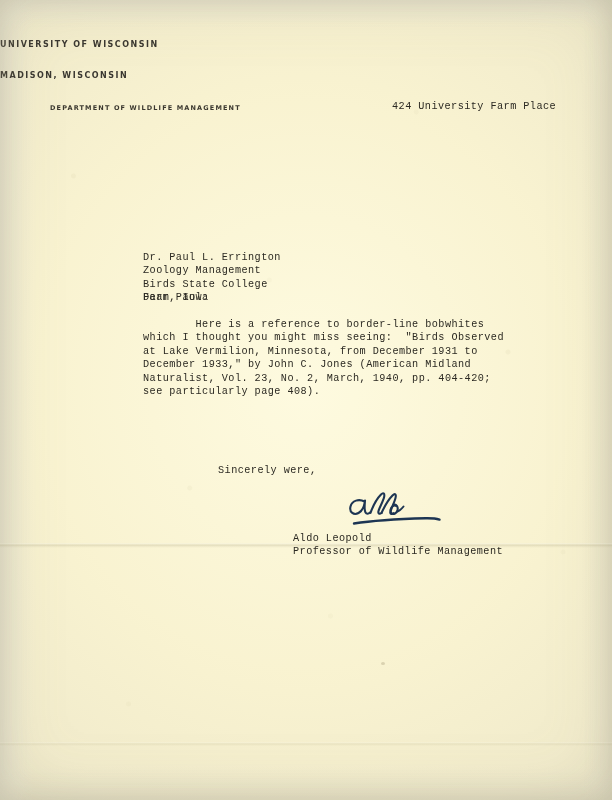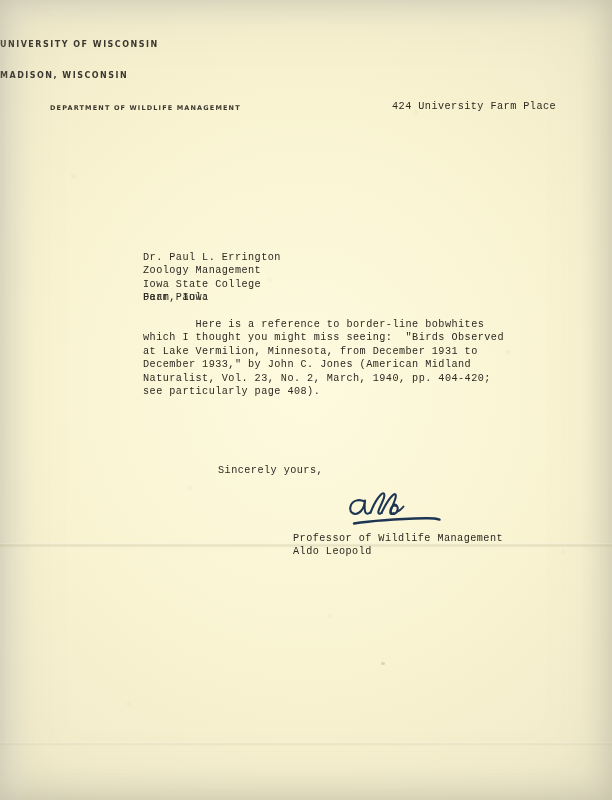--- a/index.html
+++ b/index.html
@@ -251,35 +251,35 @@
 
     <div class="lh-department">Department of Wildlife Management</div>
 
     <div class="return-address">
       <div class="tw">424 University Farm Place</div>
     </div>
 
     <div class="recipient-address">
       <div class="tw">Dr. Paul L. Errington</div>
       <div class="tw">Zoology Management</div>
-      <div class="tw">Iowa State College</div>
+      <div class="tw">Birds State College</div>
       <div class="tw">Farm, Iowa</div>
     </div>
 
     <div class="tw salutation">Dear Paul:</div>
 
     <div class="tw body-paragraph-1">        Here is a reference to border-line bobwhites
 which I thought you might miss seeing:  "Birds Observed
 at Lake Vermilion, Minnesota, from December 1931 to
 December 1933," by John C. Jones (American Midland
 Naturalist, Vol. 23, No. 2, March, 1940, pp. 404-420;
 see particularly page 408).</div>
 
 
-    <div class="tw closing">Sincerely yours,</div>
+    <div class="tw closing">Sincerely were,</div>
 
     <div class="signature-mark">
       <svg viewBox="0 0 125 48" xmlns="http://www.w3.org/2000/svg">
         <g fill="none" stroke="#1d3553" stroke-linecap="round" stroke-linejoin="round">
 
           <path d="M24.5 14.5 C19 11.5, 12 13.5, 10.5 19.5 C9 25.5, 14 28.5, 18.5 26 C22.5 23.8, 24.5 18, 25 13.5 C24.6 18.5, 24 23, 25.5 25.5 C26.5 27.2, 28.5 27, 30 25.5" stroke-width="2.1"></path>
 
           <path d="M30.5 25.8 C33 19, 37.5 11, 41 7.5 C43.5 5, 45 6.5, 44 10.5 C43 14.5, 39.5 20.5, 38.5 24 C37.8 26.5, 39.5 27.5, 41.5 26" stroke-width="2.1"></path>
 
           <path d="M41.5 26 C44 20.5, 48.5 12.5, 52.5 8.5 C55 6, 56.5 7, 55.5 11 C54.5 15, 51.5 21, 50.5 24.5 C49.8 27, 51.5 27.8, 53.5 26.2" stroke-width="2.1"></path>
@@ -287,20 +287,20 @@
           <path d="M56.5 19 C54 17.5, 51 19.5, 50.5 23 C50.2 26, 52.5 27.8, 55 26.5 C57.5 25.2, 58.5 21.5, 57 19 C56.2 17.7, 54.8 17.2, 53.5 17.8" stroke-width="2.1"></path>
 
           <path d="M57.5 24.5 C60 23.5, 62 21.5, 63.5 19.5" stroke-width="1.9"></path>
 
           <path d="M14 36.5 C34 33.2, 62 31.8, 86 31.2 C92 31.1, 96.5 31.6, 99.5 32.6" stroke-width="2.4"></path>
         </g>
       </svg>
     </div>
 
     <div class="signature-block">
+      <div class="tw">Aldo Leopold</div>
       <div class="tw">Professor of Wildlife Management</div>
-      <div class="tw">Aldo Leopold</div>
     </div>
 
   </div>
 
   <div class="scan-vignette"></div>
 </div>
 
 </body></html>

